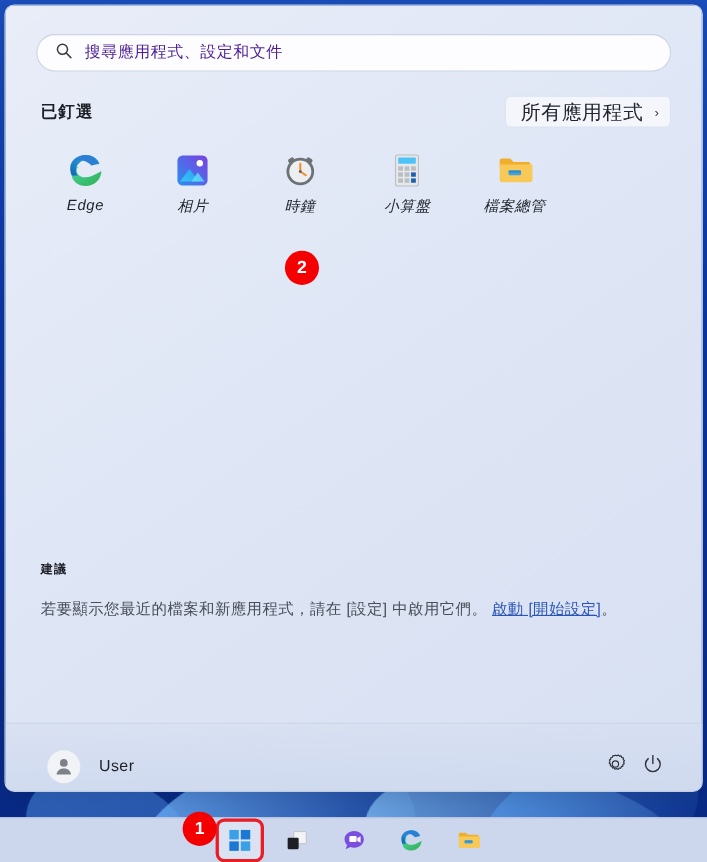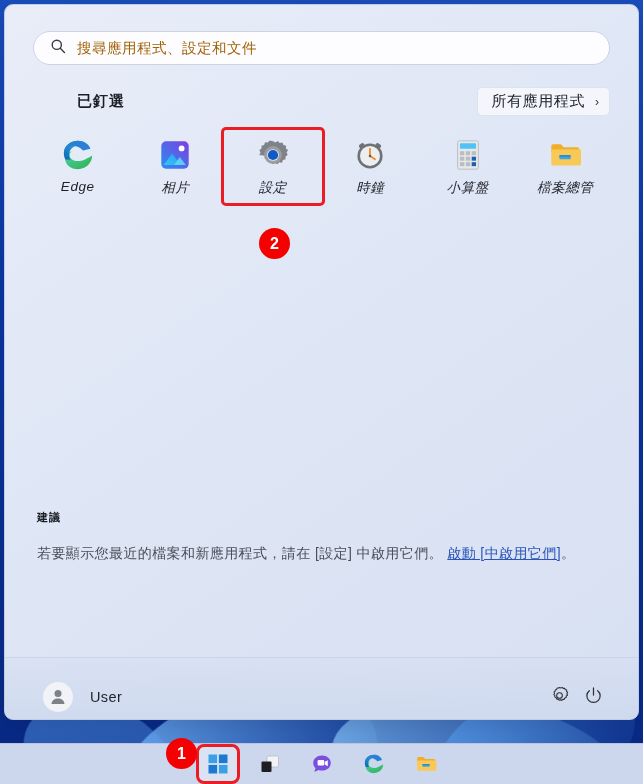--- a/index.html
+++ b/index.html
@@ -42,37 +42,36 @@
   
   #search-row { padding: 26px 28px 0 28px; }
   #search-box {
     display: flex; align-items: center; gap: 11px;
     height: 34px; background: #fdfdff;
     border: 1px solid #cbd3e4; border-radius: 17px;
     padding: 0 16px;
   }
   #search-box .mag { flex: 0 0 auto; display: block; }
   #search-input-text {
-    font-size: 14.5px; color: #a16207; letter-spacing: .5px;
+    font-size: 14.5px; color: #4c1d95; letter-spacing: .5px;
     line-height: 1; white-space: nowrap;
   }
 
   
   #pinned-header {
     display: flex; align-items: center; justify-content: space-between;
     padding: 22px 28px 0 32px;
-    margin-left: 40px;
   }
   #pinned-title { font-size: 15px; font-weight: bold; color: #1d1f26; letter-spacing: 1px; }
   #all-apps-btn {
     display: flex; align-items: center; gap: 10px;
     background: #f4f6fc; border: 1px solid #dbe2f0; border-radius: 5px;
     height: 29px; padding: 0 10px 0 13px; cursor: default;
   }
-  #all-apps-label { font-size: 15px; color: #22252c; letter-spacing: .6px; }
+  #all-apps-label { font-size: 18px; color: #22252c; letter-spacing: .6px; }
   .chev { color: #33363d; font-size: 12px; line-height: 1; }
 
   
   #app-grid {
     position: relative;
     padding: 14px 24px 0 24px;
     display: grid; grid-template-columns: repeat(6, 1fr);
     row-gap: 10px;
     font-style: italic;
   }
@@ -201,29 +200,20 @@
           </linearGradient>
         </defs>
         <rect x="3.5" y="3.5" width="29" height="29" rx="5" fill="url(#phG)"></rect>
         <circle cx="25" cy="11" r="3.1" fill="#ffffff"></circle>
         <path d="M6 28.5 L15 16.5 L24 28.5 Z" fill="url(#phM)"></path>
         <path d="M17 28.5 L23 20 L29.5 28.5 Z" fill="#5ad6f7" opacity=".92"></path>
       </svg>
       <span class="app-label">相片</span>
     </div>
 
-    <div class="app-tile highlight">
-      <svg class="app-icon" viewBox="0 0 36 36">
-        <path fill="#7f8286" d="M18 3.5l2.6 1.2 2.5-1.5 2 2.1 2.9-.5 1 2.7 2.9.6-.3 2.9 2.3 1.8-1.5 2.5 1.2 2.7-2.4 1.6.1 2.9-2.8.8-1 2.8-2.9-.3-2 2.1-2.5-1.4-2.6 1.2-1.8-2.3-2.9.1-.8-2.8-2.8-1 .3-2.9L3.4 18l1.4-2.5L3.6 12.8l2.3-1.8-.1-2.9 2.8-.8 1-2.8 2.9.3 2-2.1z"></path>
-        <circle cx="18" cy="18" r="9.4" fill="#9a9da1"></circle>
-        <circle cx="18" cy="18" r="6.2" fill="#e8eaec"></circle>
-        <circle cx="18" cy="18" r="5.4" fill="#1159c4"></circle>
-      </svg>
-      <span class="app-label">設定</span>
-    </div>
 
     <div class="app-tile">
       <svg class="app-icon" viewBox="0 0 36 36">
         <rect x="6.5" y="6" width="6" height="5" rx="1.6" fill="#6e7176" transform="rotate(-35 9.5 8.5)"></rect>
         <rect x="23.5" y="6" width="6" height="5" rx="1.6" fill="#6e7176" transform="rotate(35 26.5 8.5)"></rect>
         <circle cx="18" cy="19" r="13.3" fill="#6e7176"></circle>
         <circle cx="18" cy="19" r="10.6" fill="#eceef0"></circle>
         <line x1="18" y1="19" x2="18" y2="11.5" stroke="#f08a24" stroke-width="1.9" stroke-linecap="round"></line>
         <line x1="18" y1="19" x2="23.3" y2="22.6" stroke="#f08a24" stroke-width="1.9" stroke-linecap="round"></line>
         <circle cx="18" cy="19" r="1.3" fill="#55585d"></circle>
@@ -258,21 +248,21 @@
       </svg>
       <span class="app-label">檔案總管</span>
     </div>
 
   </div>
 
   <div id="recommended">
     <div id="rec-title">建議</div>
     <div id="rec-text">
       <span>若要顯示您最近的檔案和新應用程式，請在 [設定] 中啟用它們。</span>
-      <a href="#">啟動 [中啟用它們]</a><span>。</span>
+      <a href="#">啟動 [開始設定]</a><span>。</span>
     </div>
   </div>
 
   <div id="user-bar">
     <div id="user-account">
       <span id="avatar">
         <svg width="20" height="20" viewBox="0 0 20 20">
           <circle cx="10" cy="6.6" r="3.5" fill="#7e8288"></circle>
           <path d="M3.4 17c.6-3.6 3.3-5.4 6.6-5.4s6 1.8 6.6 5.4z" fill="#7e8288"></path>
         </svg>

